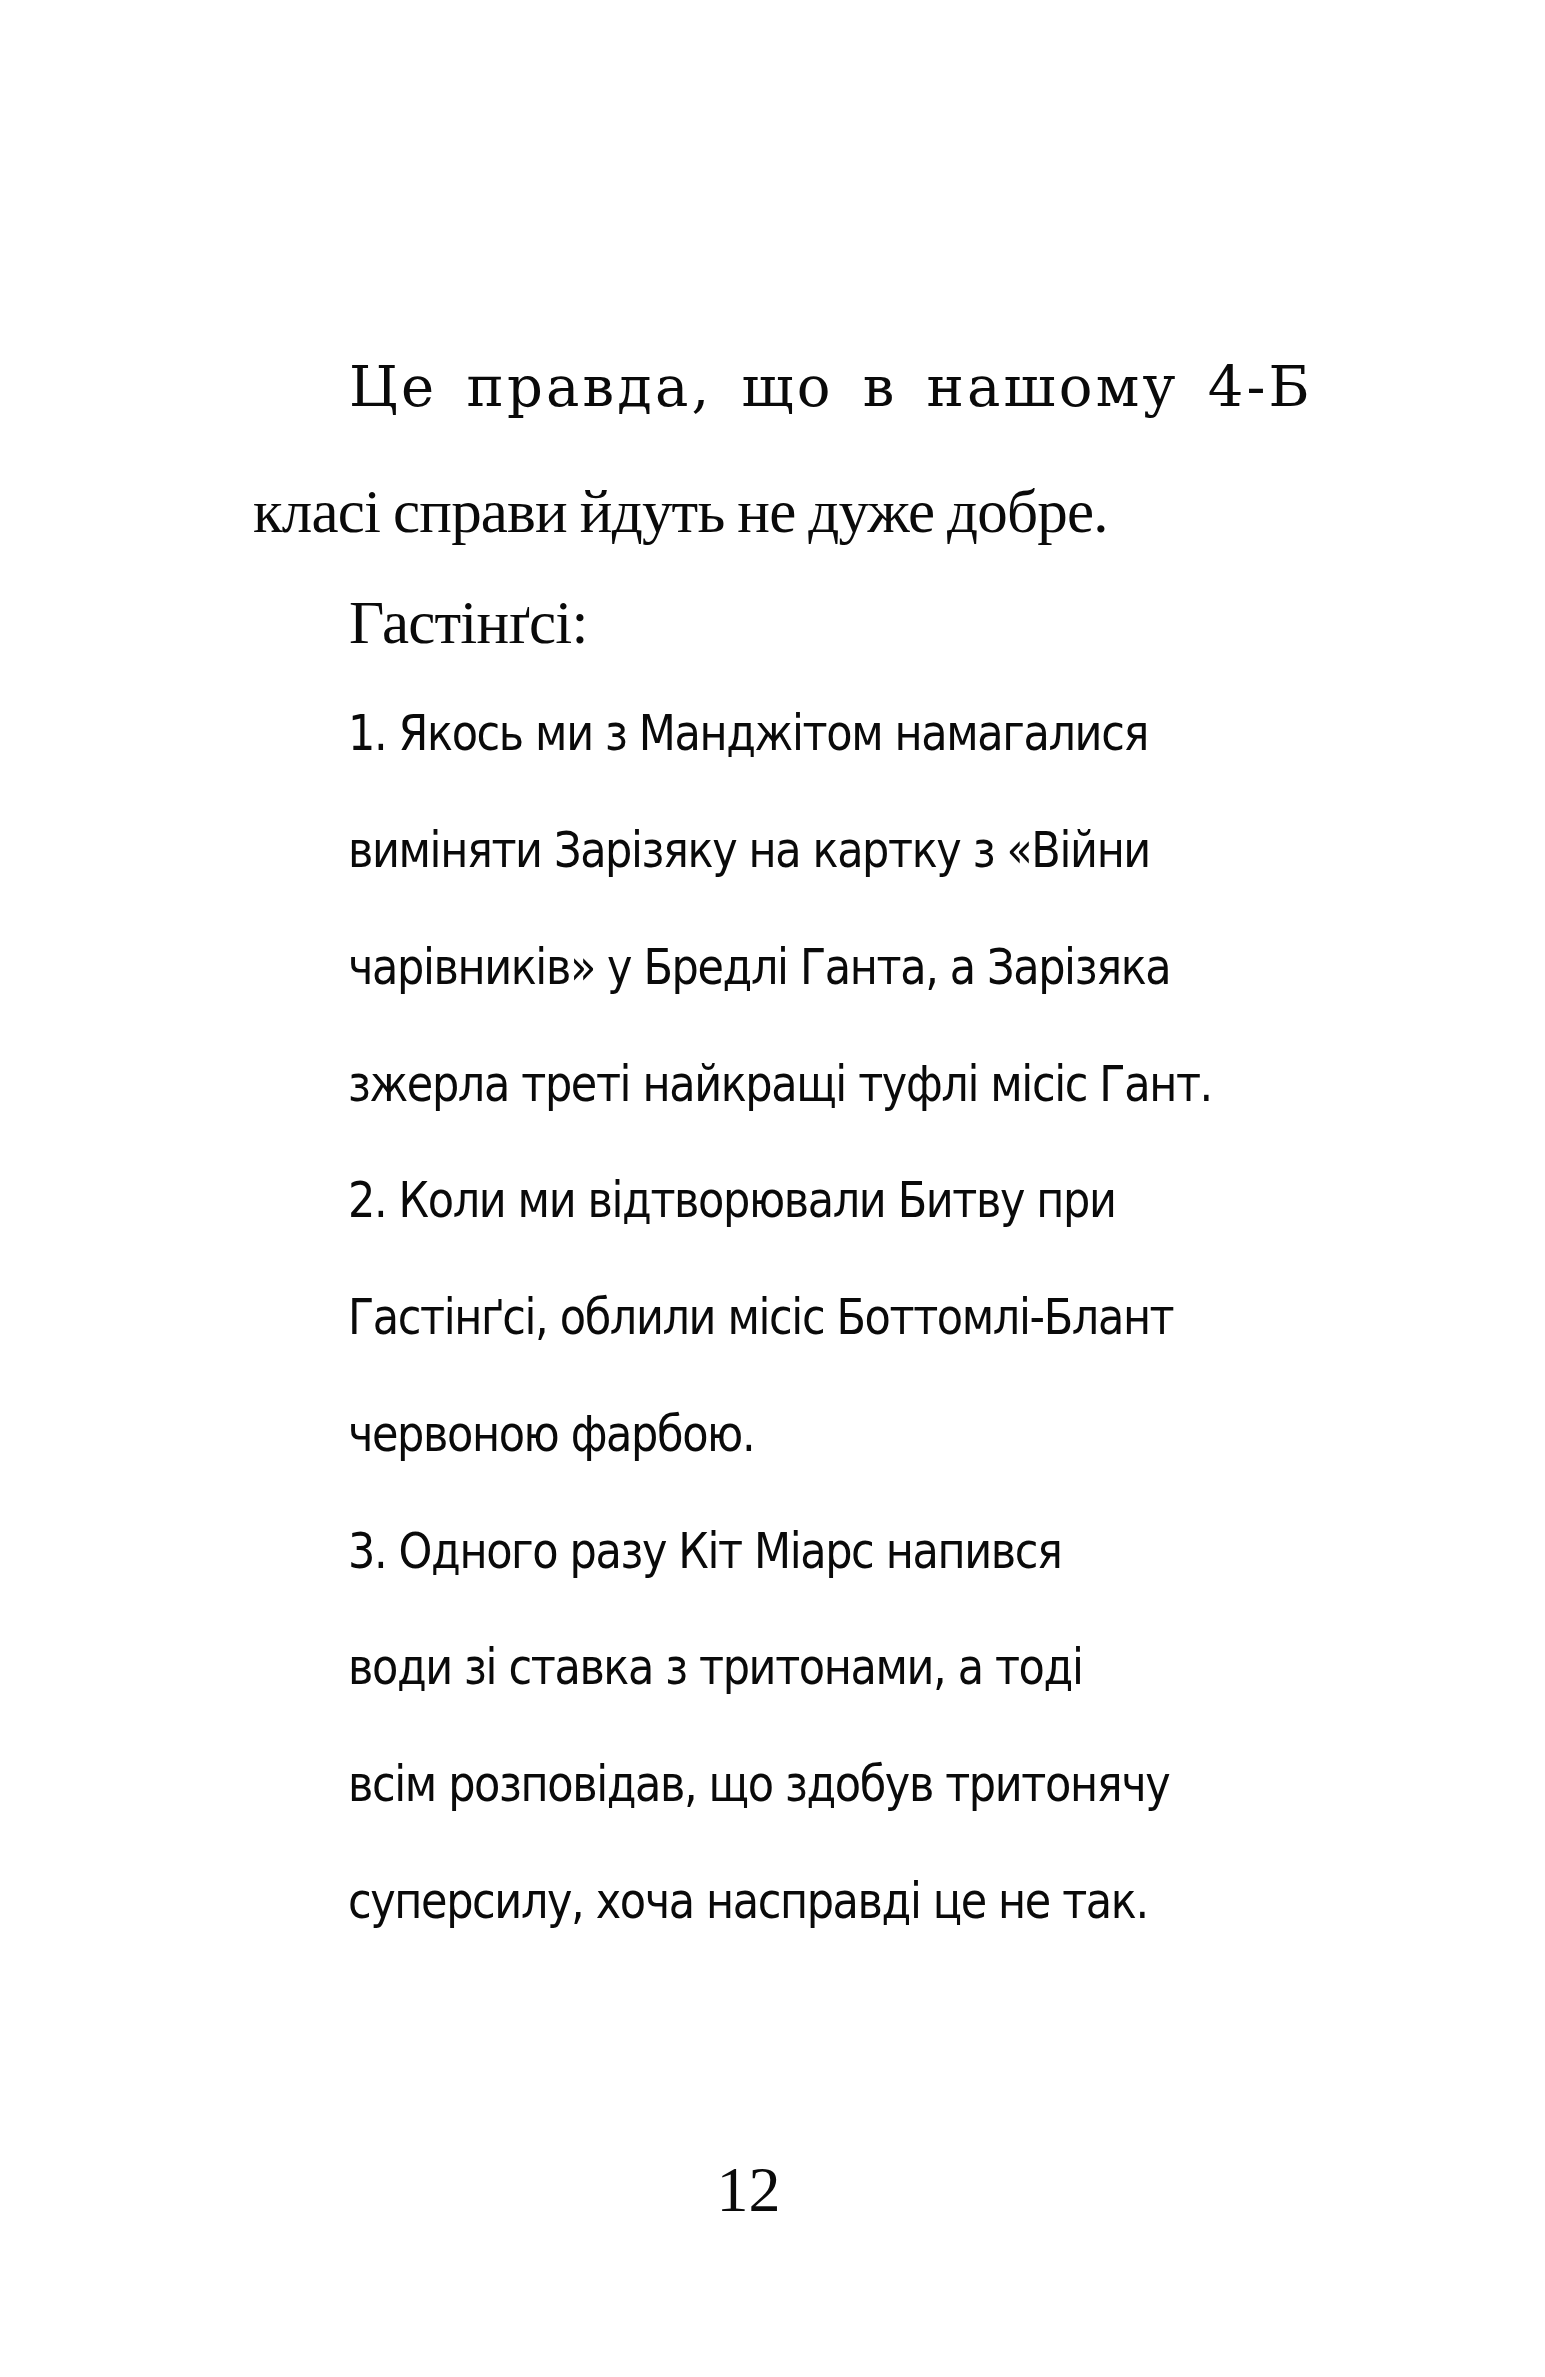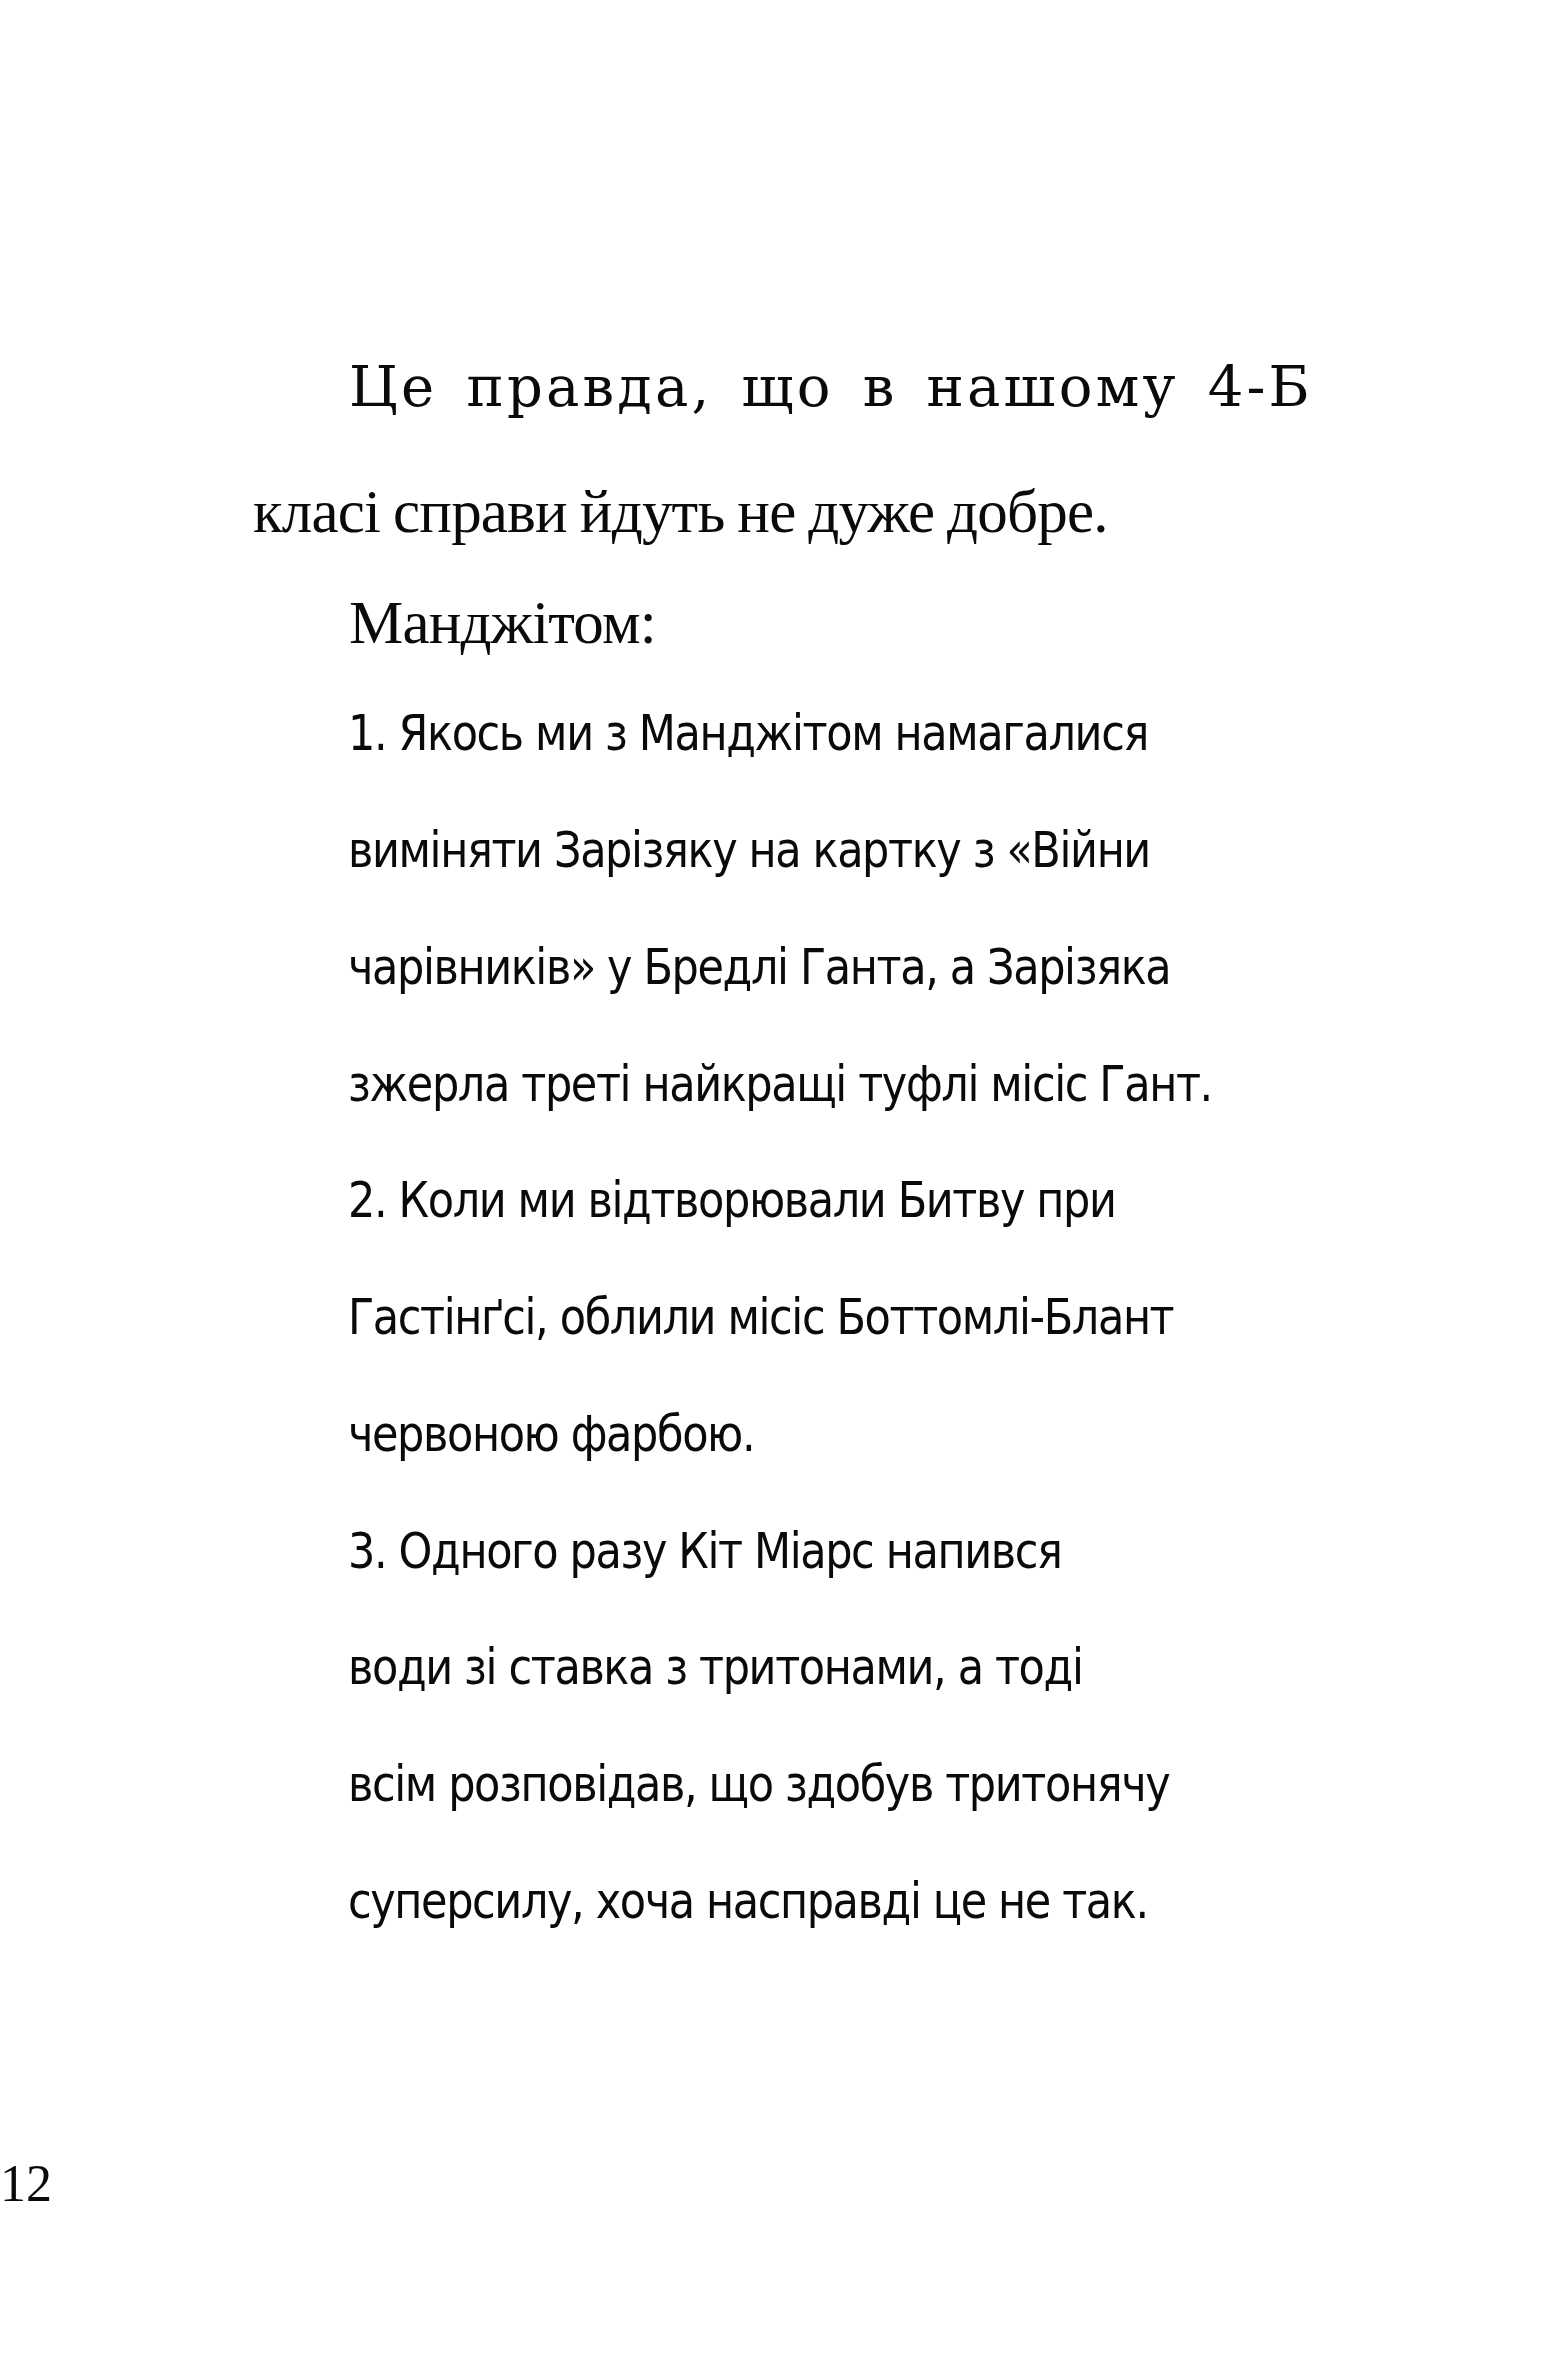--- a/index.html
+++ b/index.html
@@ -44,34 +44,35 @@
       font-size: 50px;
       font-weight: normal;
       letter-spacing: -1.6px;
       transform-origin: left bottom;
       transform: scaleX(0.86);
     }
     .page-number {
       position: absolute;
       left: 0;
       width: 1497px;
+      text-align: center;
       top: 2158px;
       font-family: "Liberation Serif", "DejaVu Serif", serif;
-      font-size: 52px;
+      font-size: 64px;
       line-height: 1;
     }
   </style>
 </head>
 <body>
 
 <div class="page">
 
   <p class="line serif serif-wide" style="left:349px; top:359px;">Це правда, що в нашому 4-Б</p>
   <p class="line serif-tight" style="left:253px; top:469px;">класі справи йдуть не дуже добре.</p>
-  <p class="line serif-tight" style="left:349px; top:580px;">Манджітом:</p>
+  <p class="line serif-tight" style="left:349px; top:580px;">Гастінґсі:</p>
 
   <div>
     <div>
       <p class="line hand" style="left:348px; top:708px;">1. Якось ми з Манджітом намагалися</p>
       <p class="line hand" style="left:348px; top:825px;">виміняти Зарізяку на картку з «Війни</p>
       <p class="line hand" style="left:348px; top:942px;">чарівників» у Бредлі Ганта, а Зарізяка</p>
       <p class="line hand" style="left:348px; top:1059px;">зжерла треті найкращі туфлі місіс Гант.</p>
     </div>
 
     <div>

